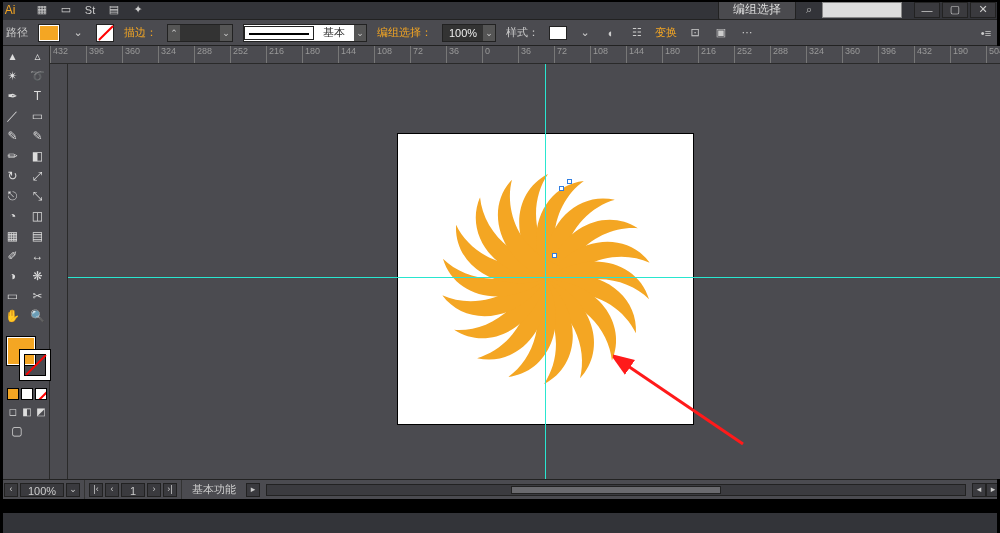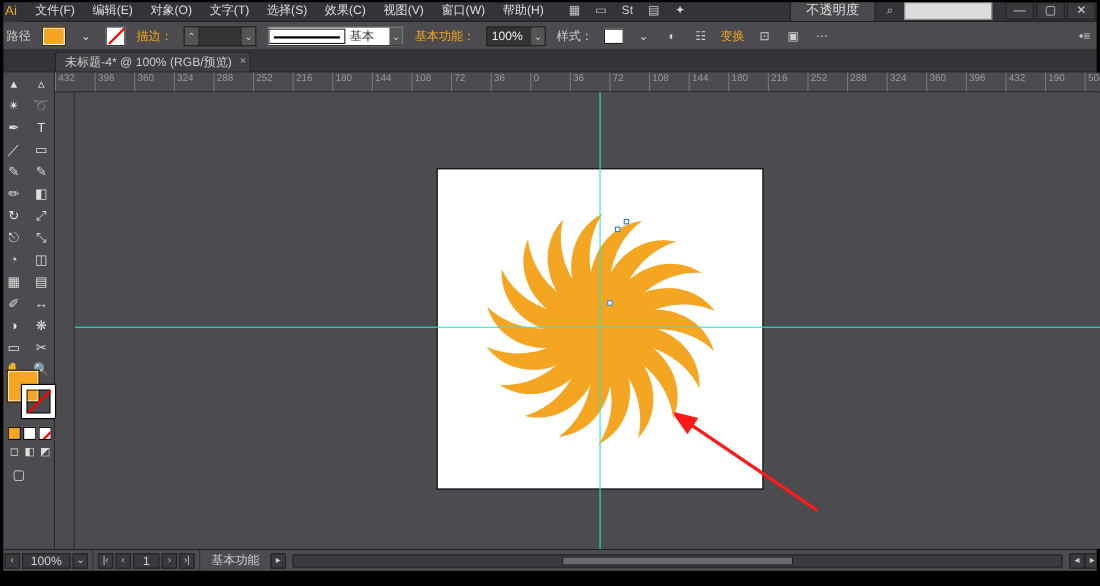--- a/index.html
+++ b/index.html
@@ -18,21 +18,21 @@
   .winbtns{display:flex;gap:2px;margin-left:6px}
   .winbtn{width:26px;height:16px;display:flex;align-items:center;justify-content:center;color:#ccc;border:1px solid #222;background:#3a3a3e}
 
   
   .ctrlbar{display:flex;align-items:center;height:26px;background:#4b4b50;border-bottom:1px solid #222;padding:0 6px;gap:10px;font-size:11px;color:#ccc}
   .ctrlbar .lbl{color:#ccc}
   .ctrlbar .hot{color:#f4a623}
   .swatch{width:22px;height:18px;border:1px solid #222;background:#f4a623;box-shadow:inset 0 0 0 1px #fff}
   .tiny-ico{width:16px;height:16px;display:flex;align-items:center;justify-content:center;color:#ccc}
   .combo{display:flex;align-items:center;border:1px solid #222;height:18px;background:#333}
-  .combo .cv{min-width:40px;padding:0 4px;color:#eee;text-align:left}
+  .combo .cv{min-width:40px;padding:0 4px;color:#eee;text-align:center}
   .combo .ch{width:12px;background:#555;color:#ccc;text-align:center;font-size:9px;line-height:16px}
   .stroke-prev{width:70px;height:14px;background:#fff;border:1px solid #222;position:relative}
   .stroke-prev::after{content:"";position:absolute;left:4px;right:4px;top:6px;height:2px;background:#000}
   .sty-sw{width:18px;height:14px;background:#fff;border:1px solid #222}
 
   
   .tabstrip{height:20px;background:#333439;border-bottom:1px solid #222;padding-left:50px;display:flex;align-items:flex-end}
   .doctab{height:18px;background:#3f3f44;border:1px solid #222;border-bottom:none;padding:1px 16px 0 8px;color:#ccc;font-size:11px;position:relative;border-radius:3px 3px 0 0}
   .doctab .x{position:absolute;right:3px;top:2px;font-size:10px;color:#aaa}
 
@@ -90,40 +90,29 @@
 </head>
 <body>
 
 <div class="app">
   <div class="frame-t"></div>
   <div class="frame-l"></div>
   <div class="frame-r"></div>
 
   <div class="titlebar">
     <div class="ai-logo">Ai</div>
-    <div class="menu">
-      <span>文件(F)</span>
-      <span>编辑(E)</span>
-      <span>对象(O)</span>
-      <span>文字(T)</span>
-      <span>选择(S)</span>
-      <span>效果(C)</span>
-      <span>视图(V)</span>
-      <span>窗口(W)</span>
-      <span>帮助(H)</span>
-    </div>
     <div style="display:flex;gap:8px;margin-left:14px">
       <span class="tiny-ico">▦</span>
       <span class="tiny-ico">▭</span>
       <span class="tiny-ico">St</span>
       <span class="tiny-ico">▤</span>
       <span class="tiny-ico">✦</span>
     </div>
     <div class="workspace">
-      <div class="ws-label">不透明度</div>
+      <div class="ws-label">编组选择</div>
       <span class="search-ico">⌕</span>
       <div class="search-box"></div>
       <div class="winbtns">
         <div class="winbtn">—</div>
         <div class="winbtn">▢</div>
         <div class="winbtn">✕</div>
       </div>
     </div>
   </div>
 
@@ -138,45 +127,39 @@
     <div class="combo">
       <span class="ch">⌃</span>
         <span class="cv"></span>
         <span class="ch">⌄</span>
     </div>
     <div class="combo" style="background:#fff">
       <div class="stroke-prev"></div>
       <span class="cv" style="color:#333">基本</span>
         <span class="ch">⌄</span>
     </div>
-    <span class="hot">基本功能：</span>
+    <span class="hot">编组选择：</span>
     <div class="combo">
       <span class="cv">100%</span>
         <span class="ch">⌄</span>
     </div>
     <span class="lbl">样式：</span>
     <div class="sty-sw"></div>
     <span class="tiny-ico">⌄</span>
     <span class="tiny-ico">◐</span>
     <span class="tiny-ico">☷</span>
     <span class="hot">变换</span>
     <span class="tiny-ico">⊡</span>
     <span class="tiny-ico">▣</span>
     <span class="tiny-ico">⋯</span>
     <div class="ico-stack">
       <span class="tiny-ico">•≡</span>
     </div>
   </div>
 
-  <div class="tabstrip">
-    <div class="doctab">
-      <span>未标题-4* @ 100% (RGB/预览)</span>
-      <span class="x">×</span>
-    </div>
-  </div>
 
   <div class="main">
 
     <div class="toolcol">
       <div class="col">
         <div class="tl">▴</div>
         <div class="tl">✴</div>
         <div class="tl">✒</div>
         <div class="tl">／</div>
         <div class="tl">✎</div>

